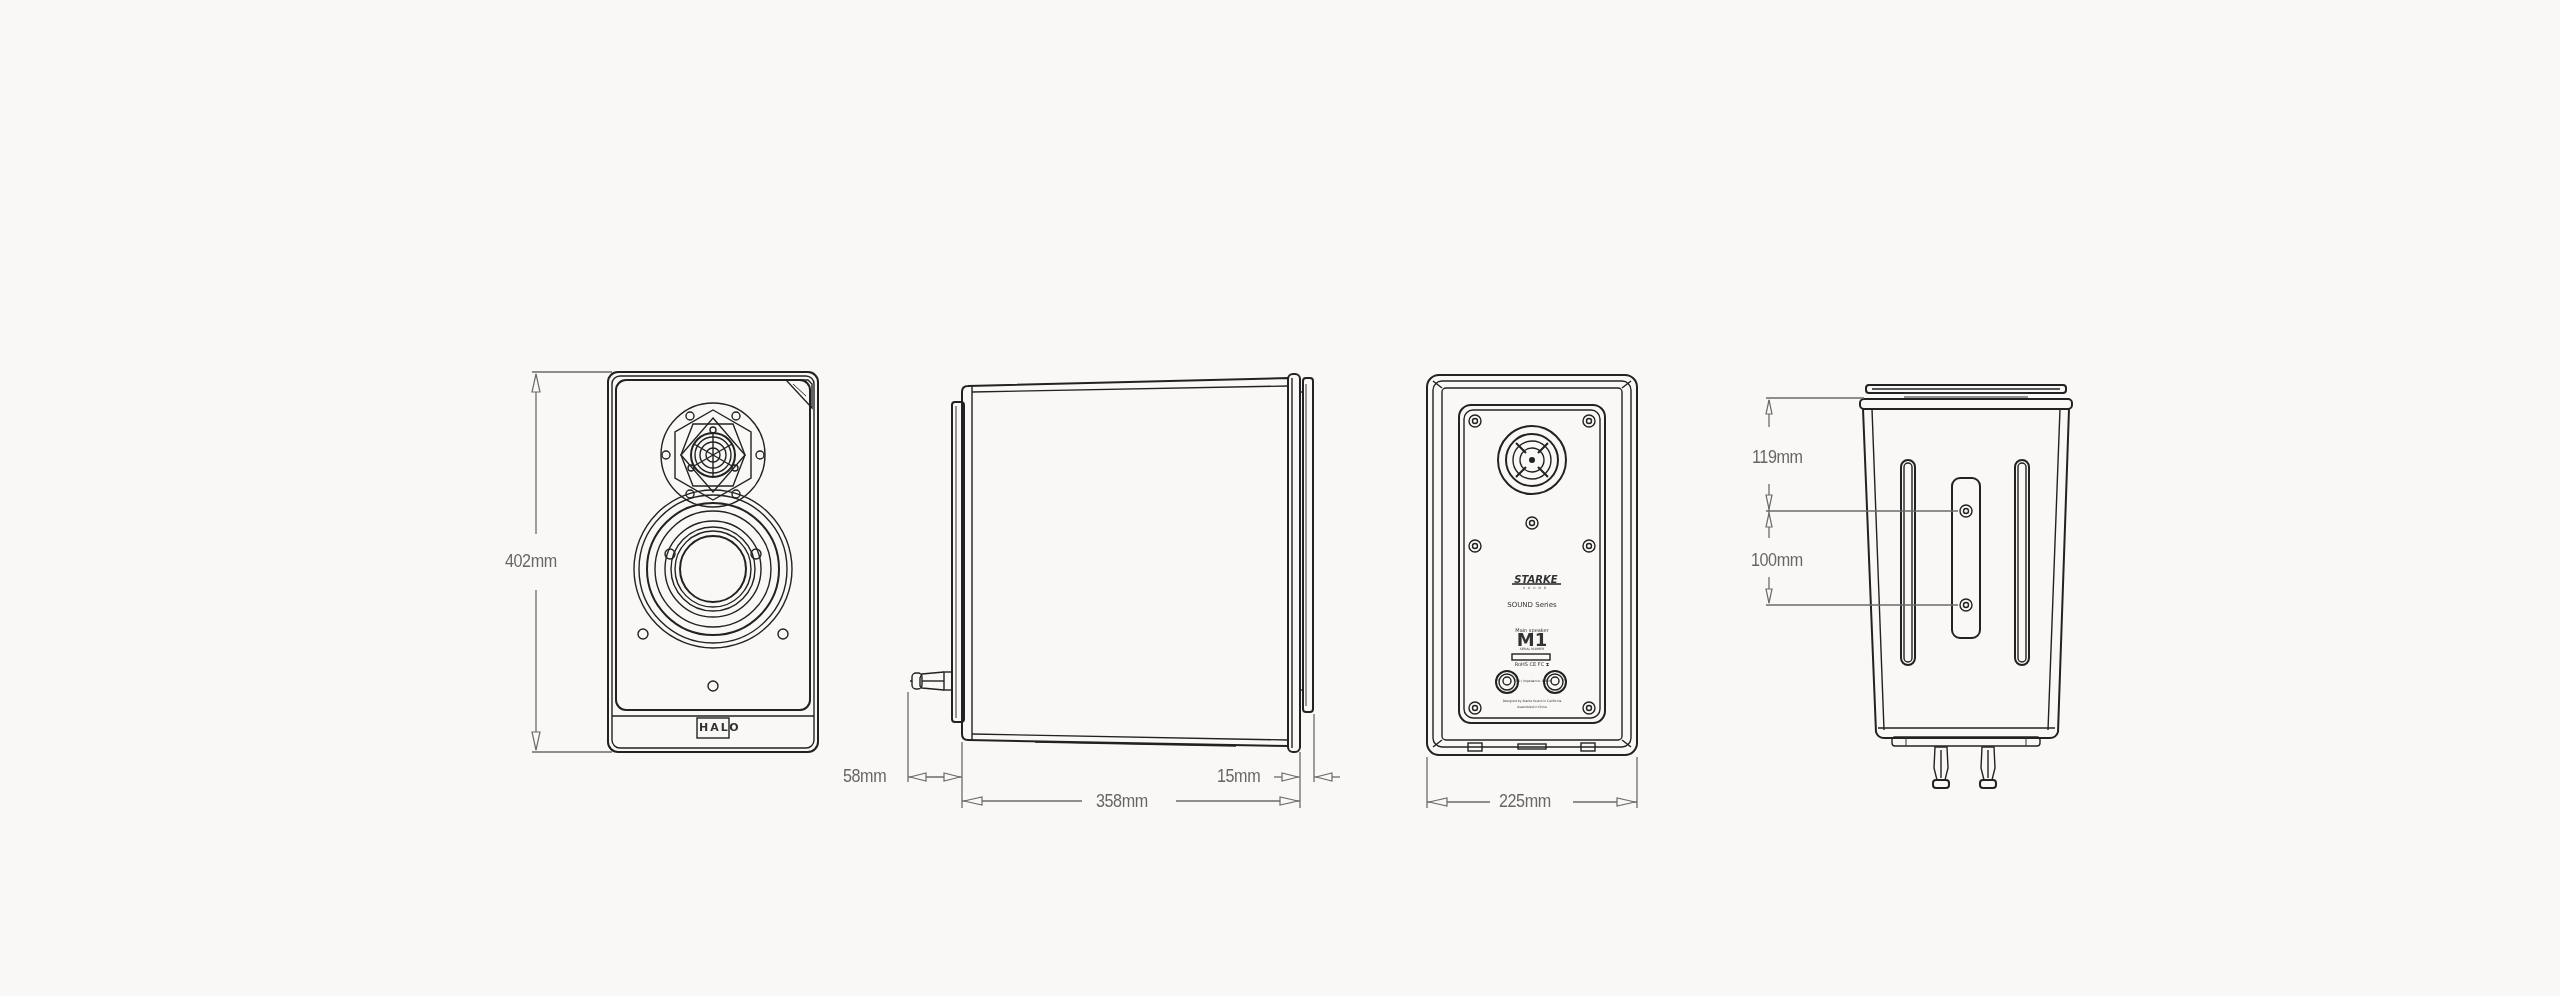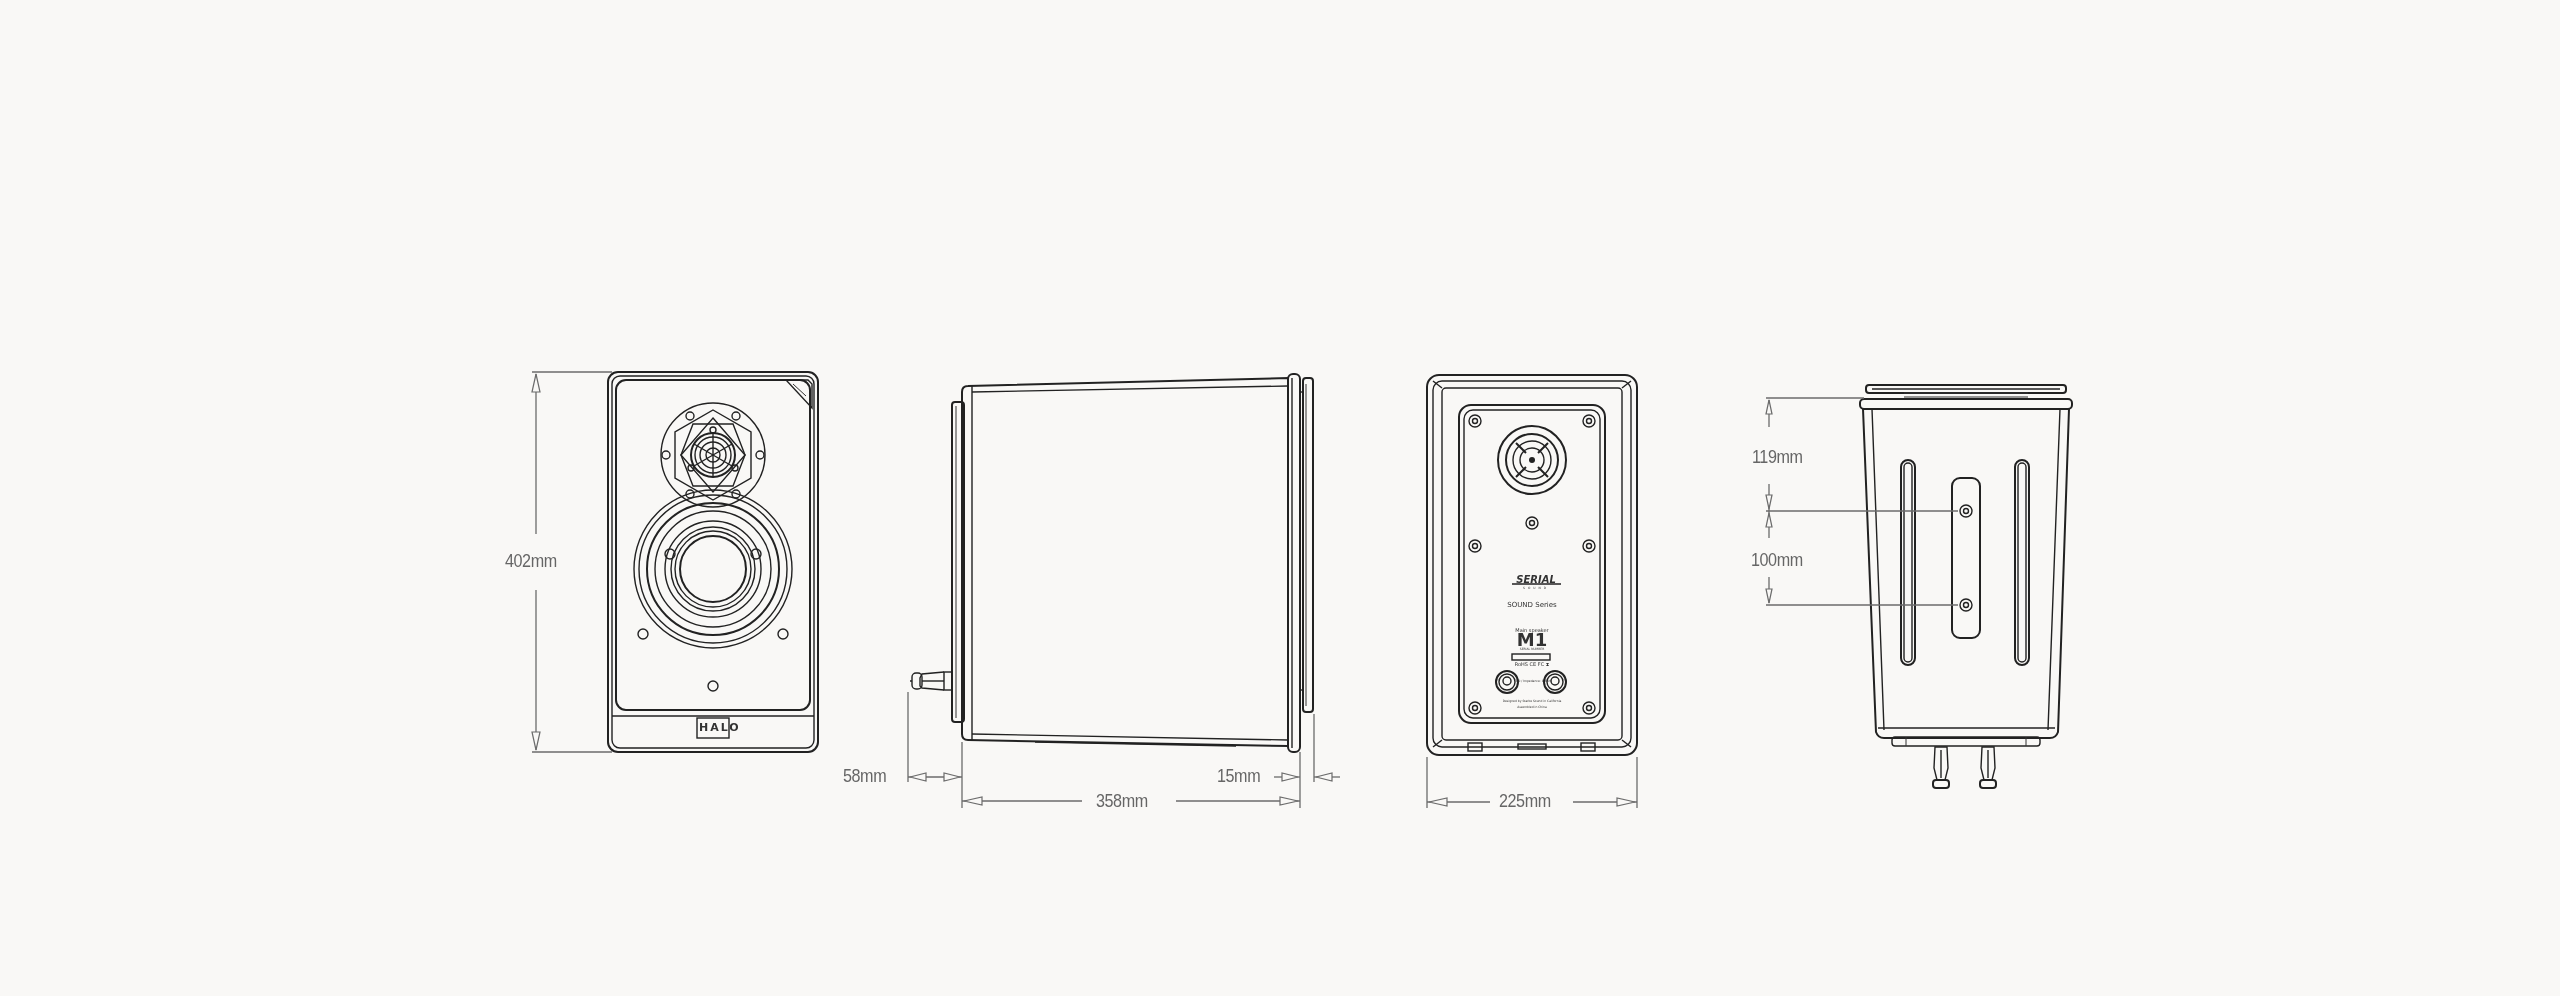--- a/index.html
+++ b/index.html
@@ -212,21 +212,21 @@
 
     <g>
       <line class="dim" x1="1427" y1="757" x2="1427" y2="808"></line>
       <line class="dim" x1="1637" y1="757" x2="1637" y2="808"></line>
       <line class="dim" x1="1427" y1="802" x2="1490" y2="802"></line>
       <line class="dim" x1="1573" y1="802" x2="1637" y2="802"></line>
       <polygon class="arrow" points="1429,802 1447,798 1447,806"></polygon>
       <polygon class="arrow" points="1635,802 1617,798 1617,806"></polygon>
     </g>
   </svg>
-  <div class="tiny" style="left:1510px;top:574px;width:52px;font-size:10px;font-style:italic;font-weight:bold;">SERIAL</div>
+  <div class="tiny" style="left:1510px;top:574px;width:52px;font-size:10px;font-style:italic;font-weight:bold;">STARKE</div>
   <div class="tiny" style="left:1510px;top:586px;width:52px;font-size:3px;letter-spacing:3px;">SOUND</div>
   <div class="tiny" style="left:1500px;top:601px;width:64px;font-size:7px;">SOUND Series</div>
   <div class="tiny" style="left:1500px;top:629px;width:64px;font-size:18px;font-weight:bold;">M1</div>
   <div class="tiny" style="left:1500px;top:627px;width:64px;font-size:5px;">Main speaker</div>
   <div class="tiny" style="left:1500px;top:647px;width:64px;font-size:3px;">SERIAL NUMBER</div>
   <div class="tiny" style="left:1500px;top:661px;width:64px;font-size:5px;">RoHS CE FC ⧗</div>
   <div class="tiny" style="left:1516px;top:679px;width:30px;font-size:3px;">8Ω / Impedance: 8 ohm</div>
   <div class="tiny" style="left:1494px;top:699px;width:76px;font-size:3px;">Designed by Starke Sound in California</div>
   <div class="tiny" style="left:1494px;top:705px;width:76px;font-size:3px;">Assembled in China</div>
   <div class="label" style="left:1499px;top:790px;">225mm</div>

